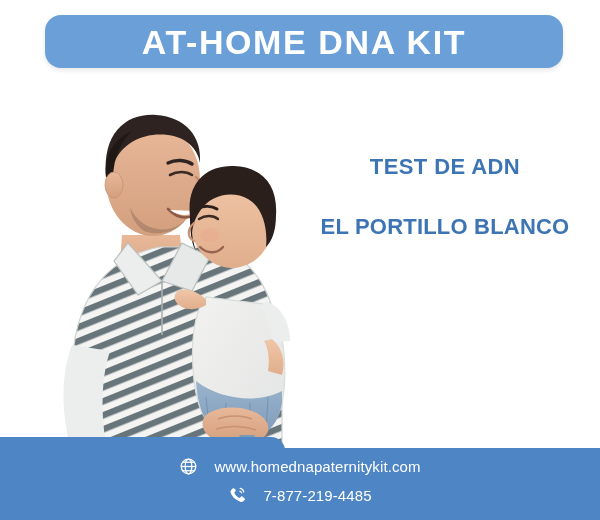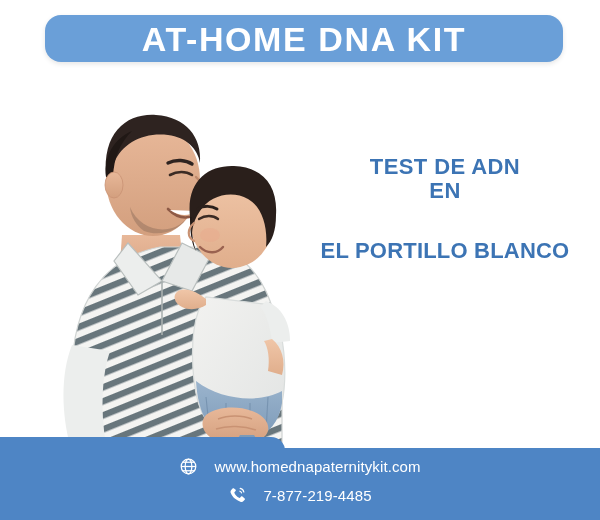--- a/index.html
+++ b/index.html
@@ -12,21 +12,21 @@
   #page {
     position:relative;
     width:600px; height:520px;
     background:#ffffff;
   }
 
   
   .banner {
     position:absolute;
     left:45px; top:15px;
-    width:518px; height:47px;
+    width:518px; height:53px;
     background:#6a9fd8;
     border-radius:16px;
     display:flex; align-items:center; justify-content:center;
     box-shadow:0 2px 5px rgba(0,0,0,0.10);
   }
   .banner-title {
     color:#ffffff;
     font-size:34px;
     font-weight:bold;
     letter-spacing:1.6px;
@@ -51,21 +51,21 @@
     text-align:center;
     color:#3c74b4;
   }
   .headline .ln {
     font-size:22px;
     font-weight:bold;
     letter-spacing:0.4px;
     line-height:1.1;
     white-space:nowrap;
   }
-  .headline .ln.l1 { }
+  .headline .ln.l1 { margin-bottom:36px; }
   .headline .ln.l2 { margin-bottom:36px; }
   .headline .ln.l3 { letter-spacing:0.2px; }
 
   
   .footer-wrap {
     position:absolute;
     left:0; top:430px;
     width:600px; height:90px;
     pointer-events:none;
   }
@@ -222,21 +222,20 @@
                C246 362 214 362 200 352 C192 346 190 336 196 330 Z" fill="url(#skin)"></path>
       <path d="M208 334 C218 330 232 330 242 334" stroke="#c99273" stroke-width="1.4" fill="none"></path>
       <path d="M206 344 C218 340 234 341 246 345" stroke="#c99273" stroke-width="1.4" fill="none"></path>
 
       <path d="M244 350 C252 362 258 372 258 375 L226 375 C224 364 226 356 230 350 Z" fill="#7c9ab8"></path>
     </svg>
   </div>
 
   <div class="headline">
     <div class="ln l1">TEST DE ADN</div>
-    <div class="ln l2">EN</div>
     <div class="ln l3">EL PORTILLO BLANCO</div>
   </div>
 
   <div class="footer-wrap">
     <div class="footer-shape-left"></div>
     <div class="footer-shape-right"></div>
   </div>
 
   <div class="footer-content">
 

